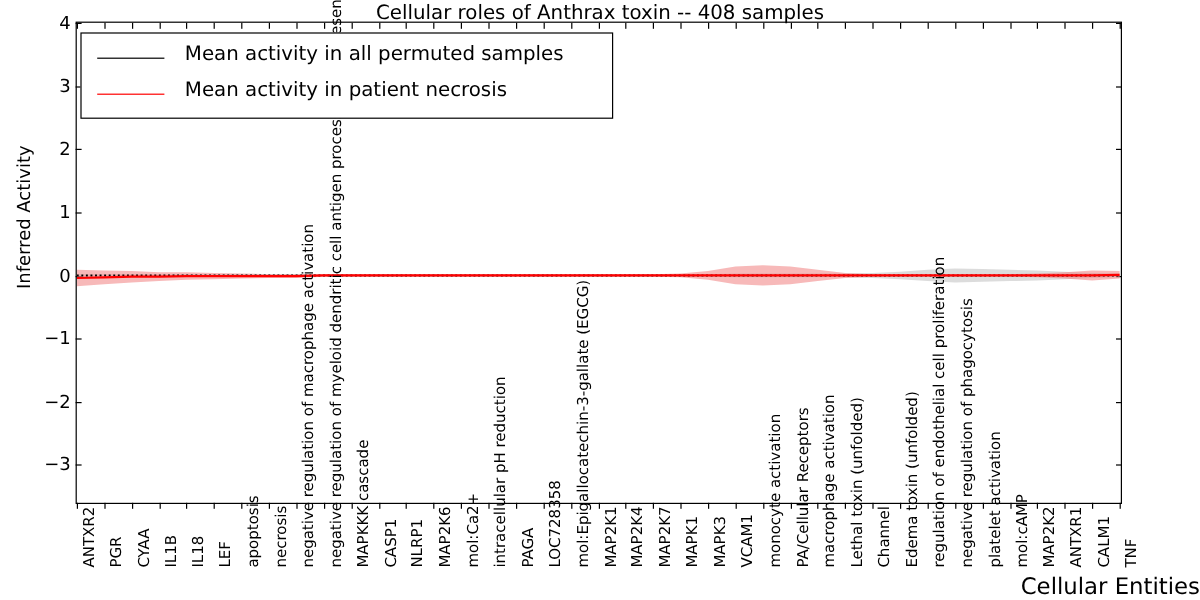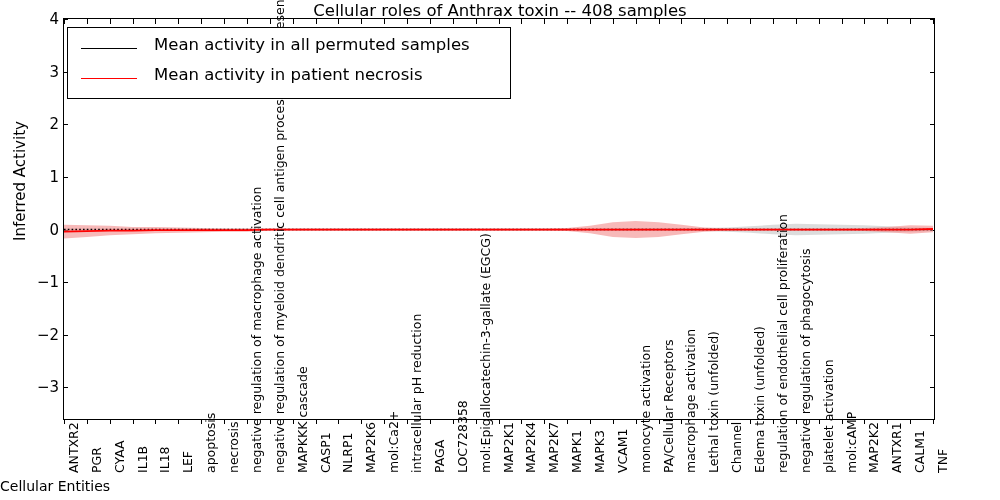--- a/index.html
+++ b/index.html
@@ -6,21 +6,21 @@
   body{width:1000px;height:500px;background:#ffffff;font-family:"DejaVu Sans",sans-serif;overflow:hidden;position:relative;}
   #fig{position:absolute;left:0;top:0;width:1000px;height:500px;}
   
   #plot{position:absolute;left:63px;top:18px;width:872px;height:402px;border:1px solid #000;box-sizing:border-box;}
   
   #ylabel{position:absolute;left:-190px;top:172px;width:420px;transform:rotate(-90deg);transform-origin:center center;text-align:center;font-size:15px;color:#000;}
   .ytick{position:absolute;right:941px;width:60px;text-align:right;font-size:15px;color:#000;transform:translateY(-9px);white-space:nowrap;}
   .ytickmark{position:absolute;left:63px;width:5px;height:1px;background:#000;}
   .ytickmark.r{left:930px;}
   
-  #xlabel{position:absolute;left:0;top:478px;width:1000px;text-align:left;font-size:14px;color:#000;}
+  #xlabel{position:absolute;left:0;top:478px;width:1000px;text-align:right;font-size:19px;color:#000;}
   .xtickmark{position:absolute;top:419px;width:1px;height:5px;background:#000;}
   .xtickmark.t{top:19px;}
   .xcat{position:absolute;font-size:12.5px;color:#000;white-space:nowrap;transform-origin:left bottom;transform:rotate(-90deg);line-height:1;}
   
   #legend{position:absolute;left:67px;top:27px;width:444px;height:72px;border:1px solid #000;background:#fff;box-sizing:border-box;}
   .legrow{position:absolute;left:0;width:100%;height:30px;}
   .legline{position:absolute;left:13px;top:14px;width:56px;height:0;border-top:1.6px solid #000;}
   .legline.red{border-top-color:#ff0000;}
   .legtext{position:absolute;left:86px;top:1px;font-size:16.5px;color:#000;white-space:nowrap;}
   

